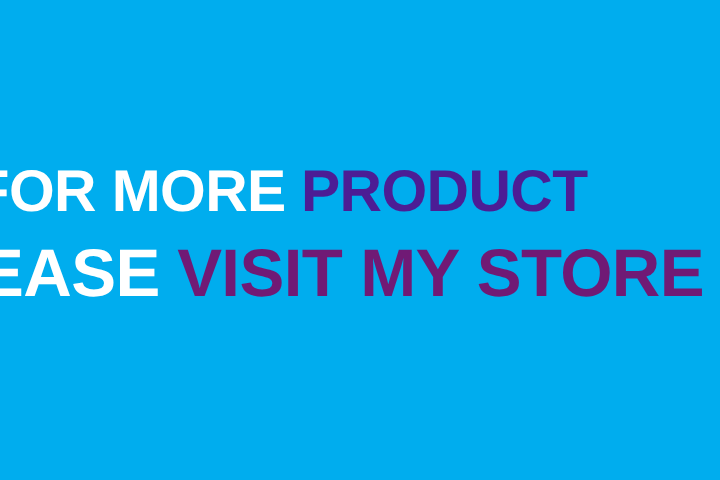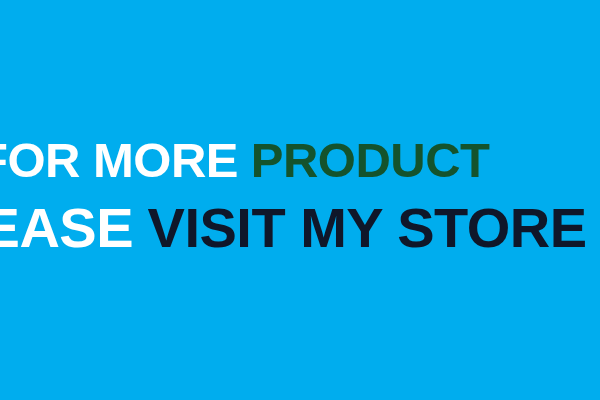--- a/index.html
+++ b/index.html
@@ -41,22 +41,22 @@
     left: -22px;
     top: 136px;
     font-size: 49px;
   }
   .line-2 {
     left: -88px;
     top: 200px;
     font-size: 56px;
   }
   .w-white { color: #FFFFFF; }
-  .w-yellow { color: #14532d; }
-  .w-magenta { color: #0f172a; }
+  .w-yellow { color: #4c1d95; }
+  .w-magenta { color: #701a75; }
   .sp { display: inline-block; width: 0.26em; }
 </style>
 </head>
 <body>
 
 <div class="banner">
   <div class="text-block">
 
     <div class="line line-1">
       <span class="w-white">FOR MORE</span><span class="sp"></span><span class="w-yellow">PRODUCT</span>

